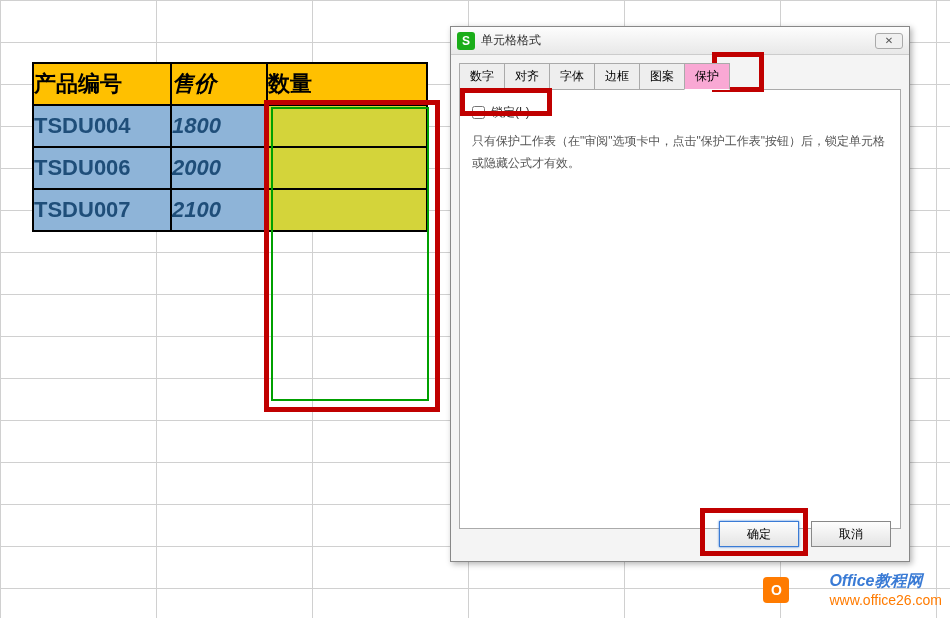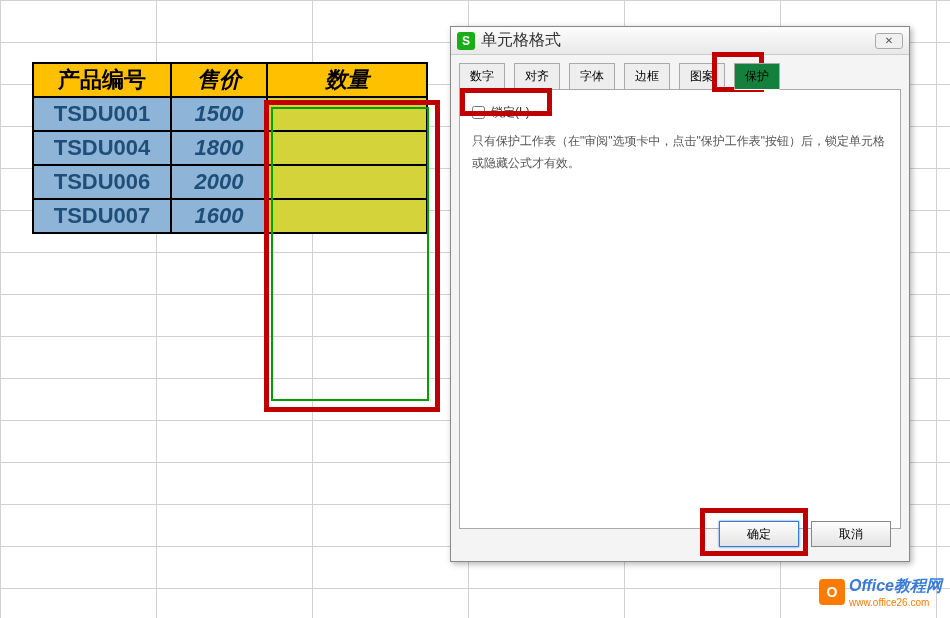--- a/index.html
+++ b/index.html
@@ -6,91 +6,86 @@
     body { font-family: "Microsoft YaHei", SimSun, sans-serif; background: #fff; width: 950px; height: 618px; position: relative; overflow: hidden; }
     
     
     .grid-bg { position: absolute; top: 0; left: 0; width: 100%; height: 100%; }
     .grid-bg::before { content: ""; position: absolute; top: 0; left: 0; right: 0; bottom: 0;
       background-image: linear-gradient(#d0d0d0 1px, transparent 1px), linear-gradient(90deg, #d0d0d0 1px, transparent 1px);
       background-size: 156px 42px; }
     
     
     .data-table { position: absolute; top: 62px; left: 32px; border-collapse: collapse; }
-    .data-table th, .data-table td { border: 2px solid #000; text-align: center; font-weight: bold; font-size: 22px; height: 34px; }
+    .data-table th, .data-table td { border: 2px solid #000; text-align: left; font-weight: bold; font-size: 22px; height: 42px; }
     .data-table th { background: #ffc000; color: #000; }
     .data-table .c1 { width: 138px; }
     .data-table .c2 { width: 96px; font-style: italic; }
-    .data-table .c3 { width: 160px; font-style: italic; }
+    .data-table .c3 { width: 160px; }
     .data-table td { background: #8eb4d8; color: #1f4e79; }
     .data-table td.qty { background: #d4d43a; }
     .data-table tr:first-of-type td.qty { background: #ffff00; }
     
     
     .red-box-qty { position: absolute; border: 5px solid #c00000; }
     .green-sel { position: absolute; border: 2px solid #00a000; }
     
     
     .dialog { position: absolute; top: 26px; left: 450px; width: 460px; height: 536px; background: #f4f4f4; border: 1px solid #888; box-shadow: 2px 2px 6px rgba(0,0,0,0.3); }
     .titlebar { height: 28px; background: linear-gradient(#fdfdfd, #e8e8e8); display: flex; align-items: center; padding: 0 6px; border-bottom: 1px solid #ccc; }
     .titlebar .app-icon { width: 18px; height: 18px; background: #1aad19; border-radius: 3px; display: flex; align-items: center; justify-content: center; color: #fff; font-size: 12px; font-weight: bold; margin-right: 6px; }
-    .titlebar .title { flex: 1; font-size: 16px; color: #333; }
+    .titlebar .title { flex: 1; font-size: 12px; color: #333; }
     .titlebar .close { width: 28px; height: 16px; border: 1px solid #aaa; border-radius: 3px; display: flex; align-items: center; justify-content: center; font-size: 10px; color: #555; background: #f0f0f0; }
     
-    .tabs { display: flex; padding: 8px 8px 0 8px; gap: 10px; }
+    .tabs { display: flex; padding: 8px 8px 0 8px; gap: 0; }
     .tab { padding: 4px 10px; font-size: 12px; border: 1px solid #aaa; background: #eee; cursor: pointer; margin-right: -1px; }
-    .tab.active { background: #15803d; border-bottom: 1px solid #fff; position: relative; z-index: 2; }
+    .tab.active { background: #f9a8d4; border-bottom: 1px solid #fff; position: relative; z-index: 2; }
     
     .tab-panel { margin: 0 8px 8px 8px; background: #fff; border: 1px solid #aaa; height: 440px; padding: 14px 12px; font-size: 12px; color: #333; position: relative; top: -1px; }
     .chk-row { display: flex; align-items: center; margin-bottom: 10px; }
     .chk-row input { margin-right: 6px; }
     .desc { font-size: 12px; color: #555; line-height: 1.8; margin-top: 6px; }
     
     .dlg-buttons { position: absolute; bottom: 14px; right: 18px; display: flex; gap: 12px; }
     .dlg-buttons button { width: 80px; height: 26px; font-size: 12px; border: 1px solid #888; background: linear-gradient(#fdfdfd,#e4e4e4); cursor: pointer; }
     .dlg-buttons button.primary { border: 1px solid #3a7bd5; box-shadow: 0 0 2px #3a7bd5; }
     
     .highlight-box { position: absolute; border: 5px solid #c00000; pointer-events: none; }
     
     
     .watermark { position: absolute; bottom: 10px; right: 8px; display: flex; align-items: center; gap: 4px; }
     .wm-icon { width: 26px; height: 26px; background: #ff7b00; border-radius: 4px; display:flex; align-items:center; justify-content:center; color:#fff; font-weight:bold; font-size:14px; }
-    .wm-text { font-size: 16px; font-weight: bold; font-style: italic; color: #3a7bd5; }
-    .wm-text .sub { display:block; font-size: 10px; color: #ff7b00; font-style: normal; font-weight: normal; }
+    .wm-text { font-size: 16px; font-weight: bold; font-style: italic; color: #3a7bd5; margin-left: 36px; }
+    .wm-text .sub { display:block; font-size: 14px; color: #ff7b00; font-style: normal; font-weight: normal; }
   </style>
 </head>
 <body>
 
 <div class="grid-bg"></div>
 
 <table class="data-table">
   <tbody>
       <tr>
     <th class="c1">产品编号</th>
     <th class="c2">售价</th>
     <th class="c3">数量</th>
   </tr>
   <tr>
-    <td class="c1">TSDU001</td>
-    <td class="c2">1500</td>
-    <td class="c3 qty"></td>
-  </tr>
-  <tr>
     <td class="c1">TSDU004</td>
     <td class="c2">1800</td>
     <td class="c3 qty"></td>
   </tr>
   <tr>
     <td class="c1">TSDU006</td>
     <td class="c2">2000</td>
     <td class="c3 qty"></td>
   </tr>
   <tr>
     <td class="c1">TSDU007</td>
-    <td class="c2">1600</td>
+    <td class="c2">2100</td>
     <td class="c3 qty"></td>
   </tr>
 </tbody>
   </table>
 
 <div class="green-sel" style="top:107px; left:271px; width:158px; height:294px;"></div>
 <div class="red-box-qty highlight-box" style="top:100px; left:264px; width:176px; height:312px;"></div>
 
 <div class="dialog">
   <div class="titlebar">

